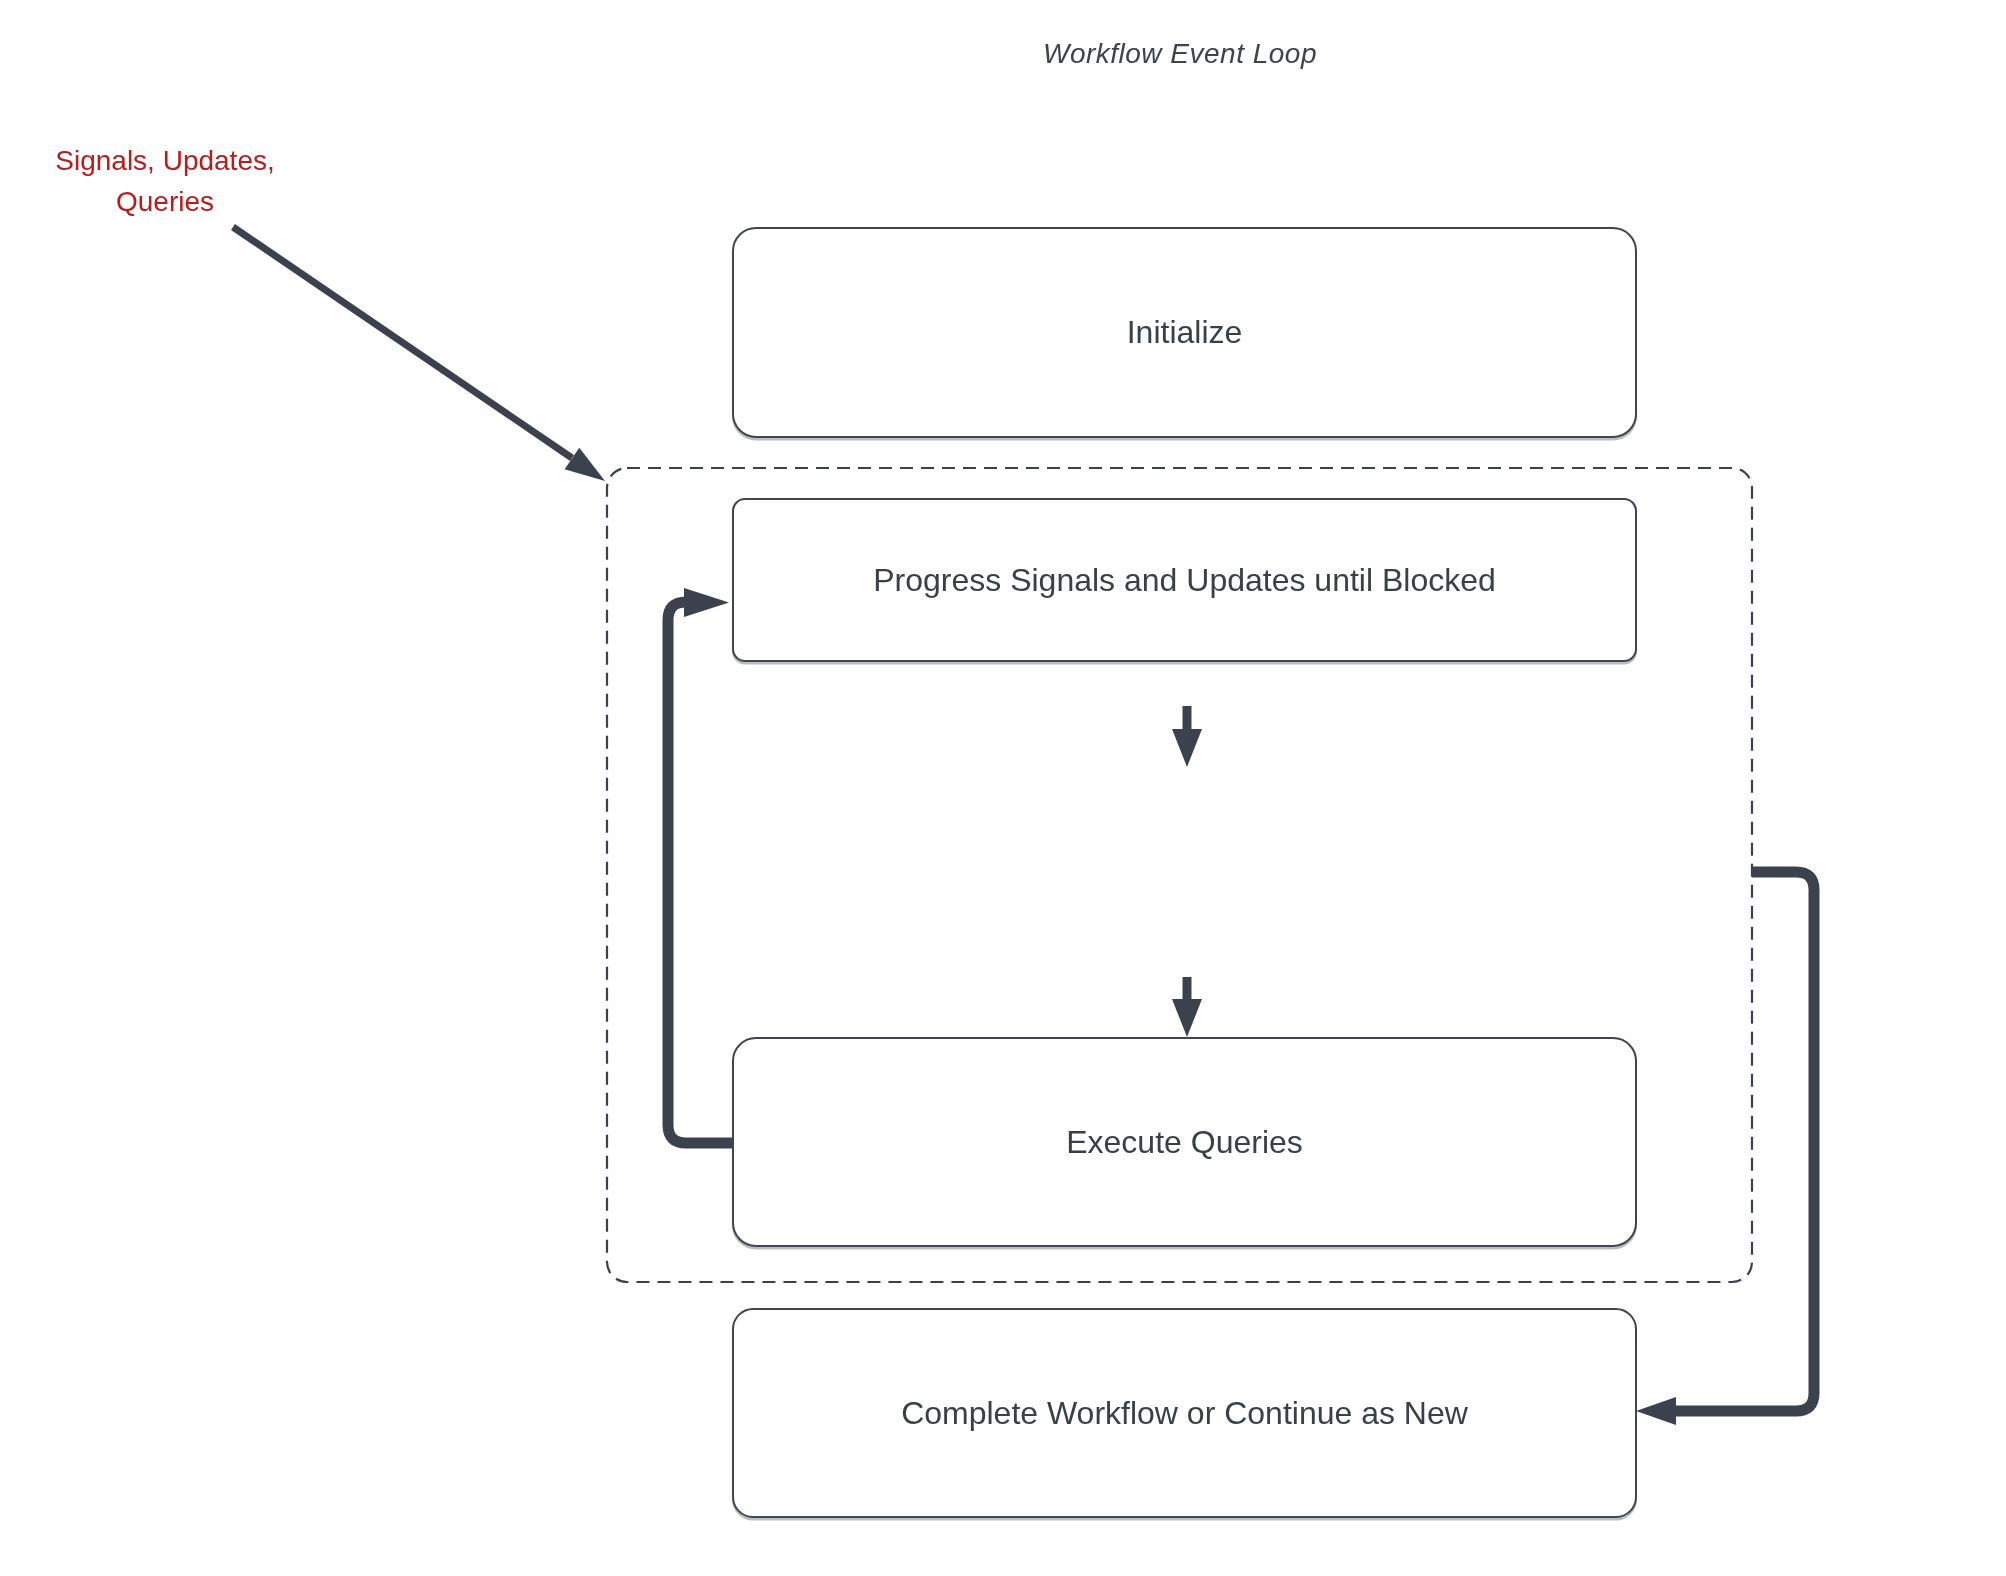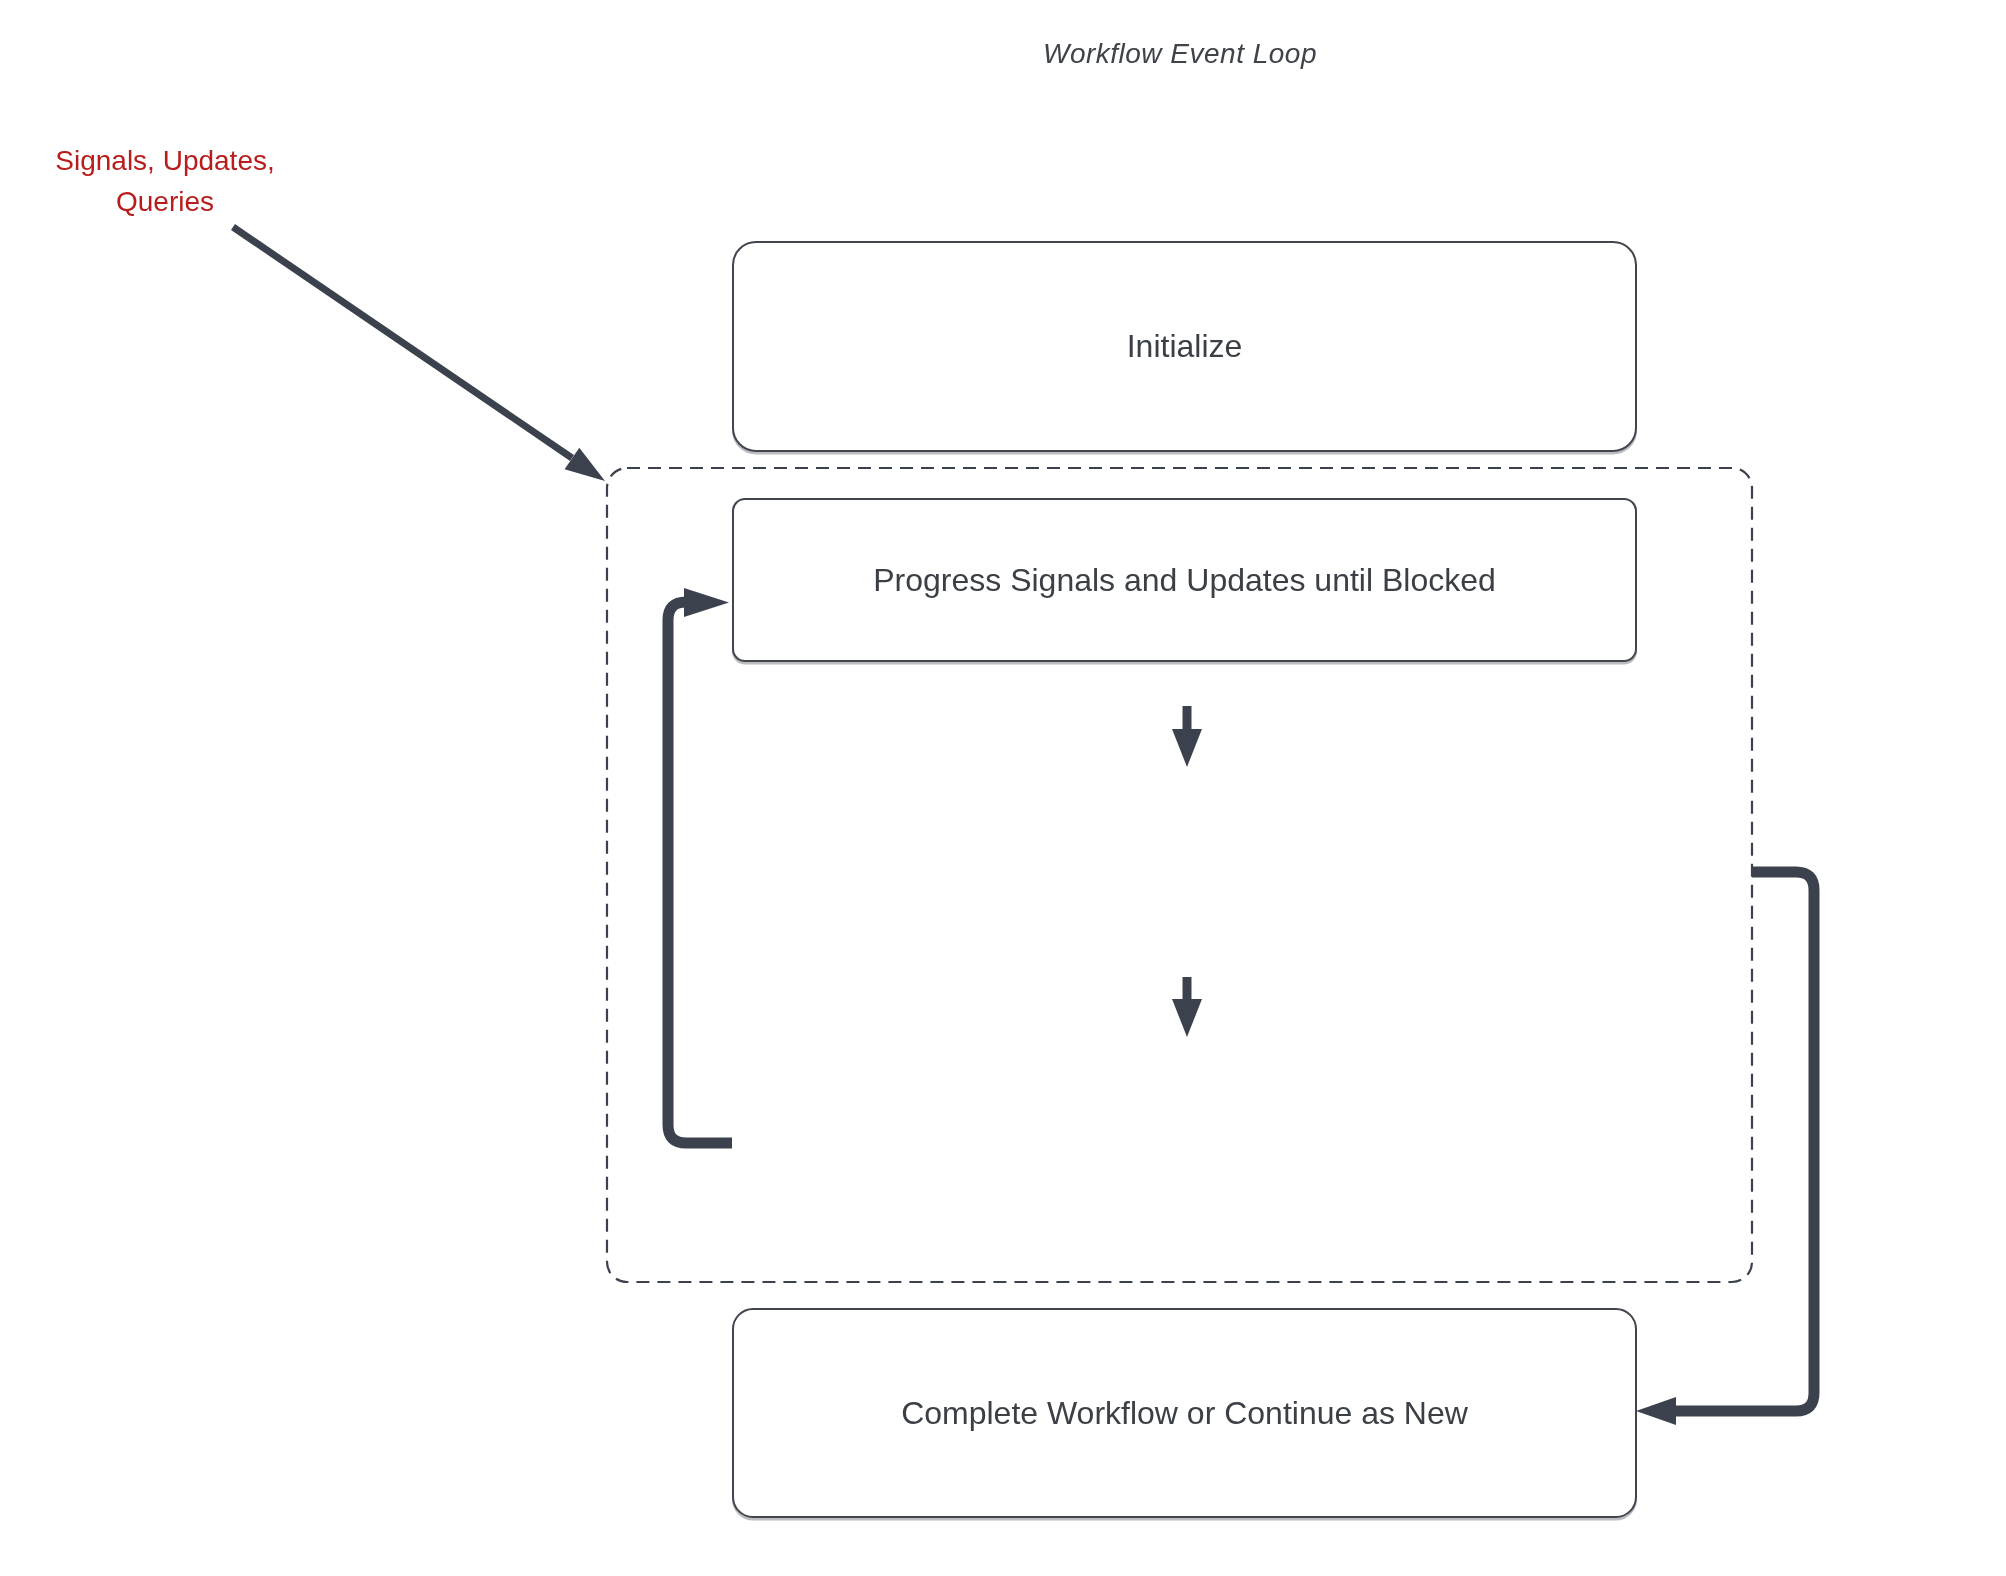--- a/index.html
+++ b/index.html
@@ -50,21 +50,21 @@
     display: flex;
     align-items: center;
     justify-content: center;
     text-align: center;
   }
   .node-label {
     font-size: 32px;
     color: #3b4046;
     padding: 0 30px;
   }
-  .n-initialize        { top: 227px;  height: 211px; margin-top: 14px; }
+  .n-initialize        { top: 227px;  height: 211px; }
   .n-progress-signals  { top: 498px;  height: 164px; border-radius: 13px; }
   .n-progress-workflow { top: 768px;  height: 209px; }
   .n-execute-queries   { top: 1037px; height: 210px; }
   .n-complete          { top: 1308px; height: 210px; border-radius: 21px; }
   .overlay {
     position: absolute;
     left: 0;
     top: 0;
     pointer-events: none;
   }
@@ -91,20 +91,23 @@
 
   <div class="node n-initialize">
     <span class="node-label">Initialize</span>
   </div>
 
   <div class="node n-progress-signals">
     <span class="node-label">Progress Signals and Updates until Blocked</span>
   </div>
 
 
+  <div class="node n-execute-queries">
+    <span class="node-label">Execute Queries</span>
+  </div>
 
   <div class="node n-complete">
     <span class="node-label">Complete Workflow or Continue as New</span>
   </div>
 
   <svg class="overlay" width="2006" height="1576" viewBox="0 0 2006 1576" xmlns="http://www.w3.org/2000/svg">
 
     <rect class="dashed-rect" x="607" y="468" width="1145" height="814" rx="20" ry="20"></rect>
 
     <g>

